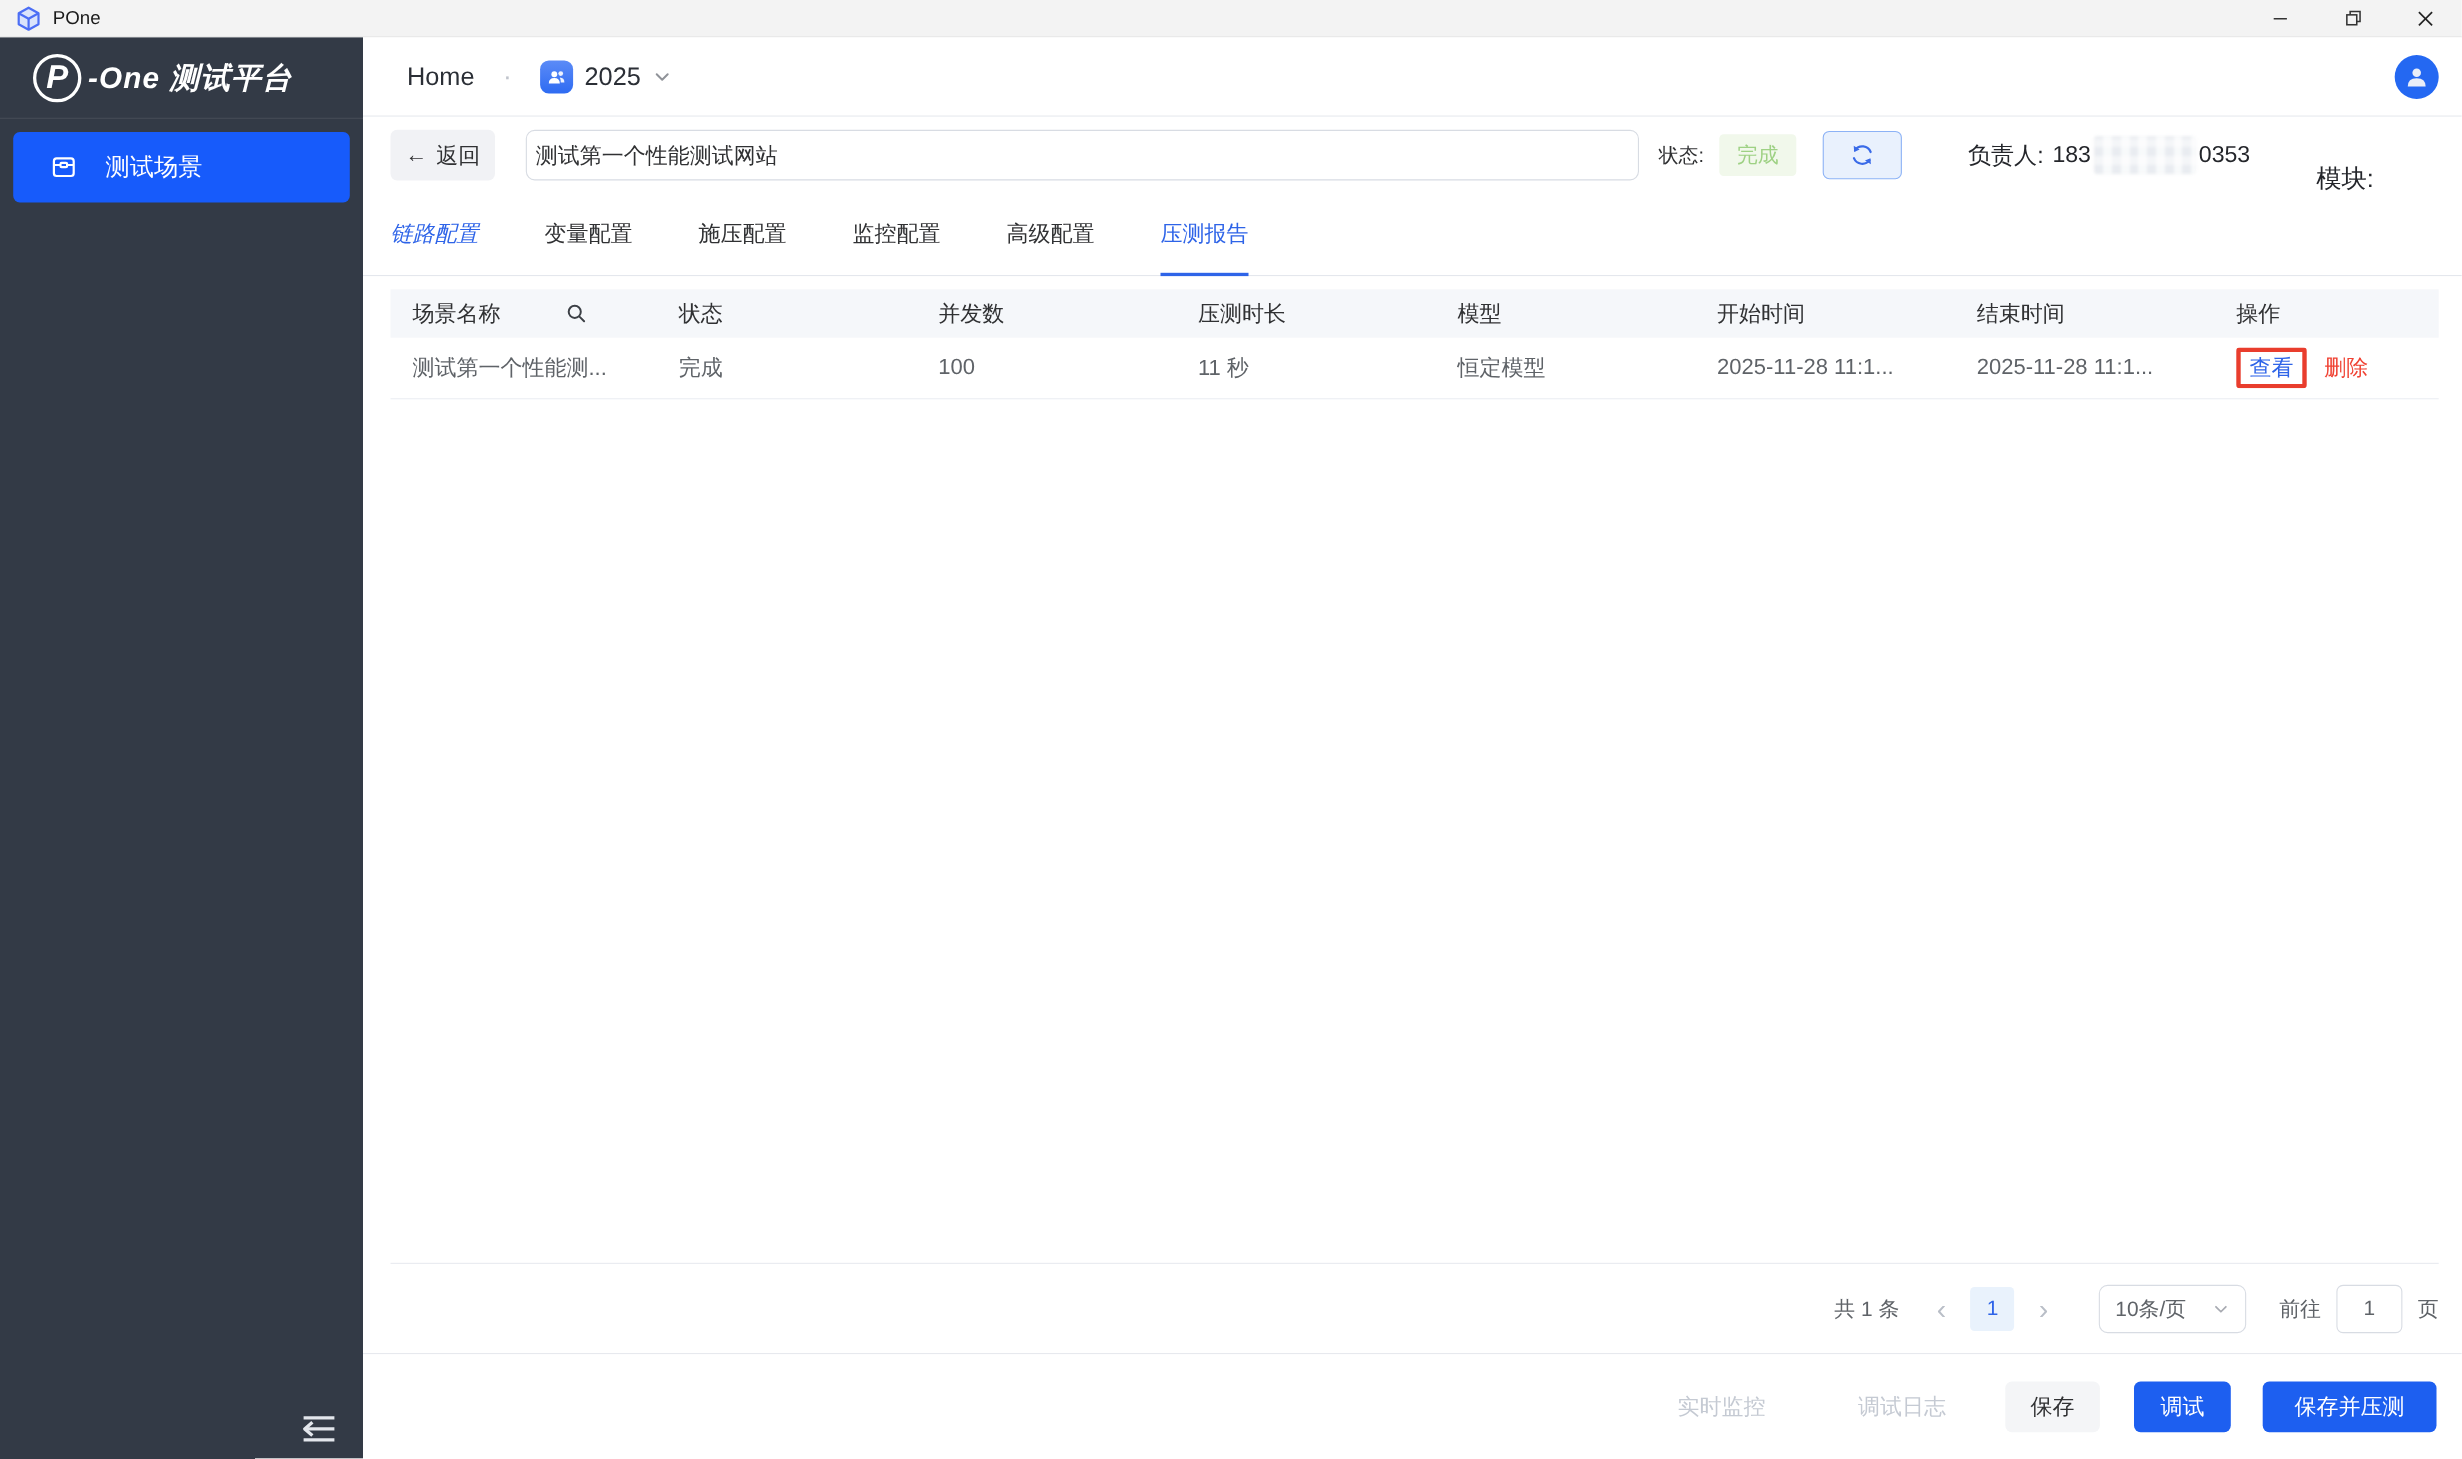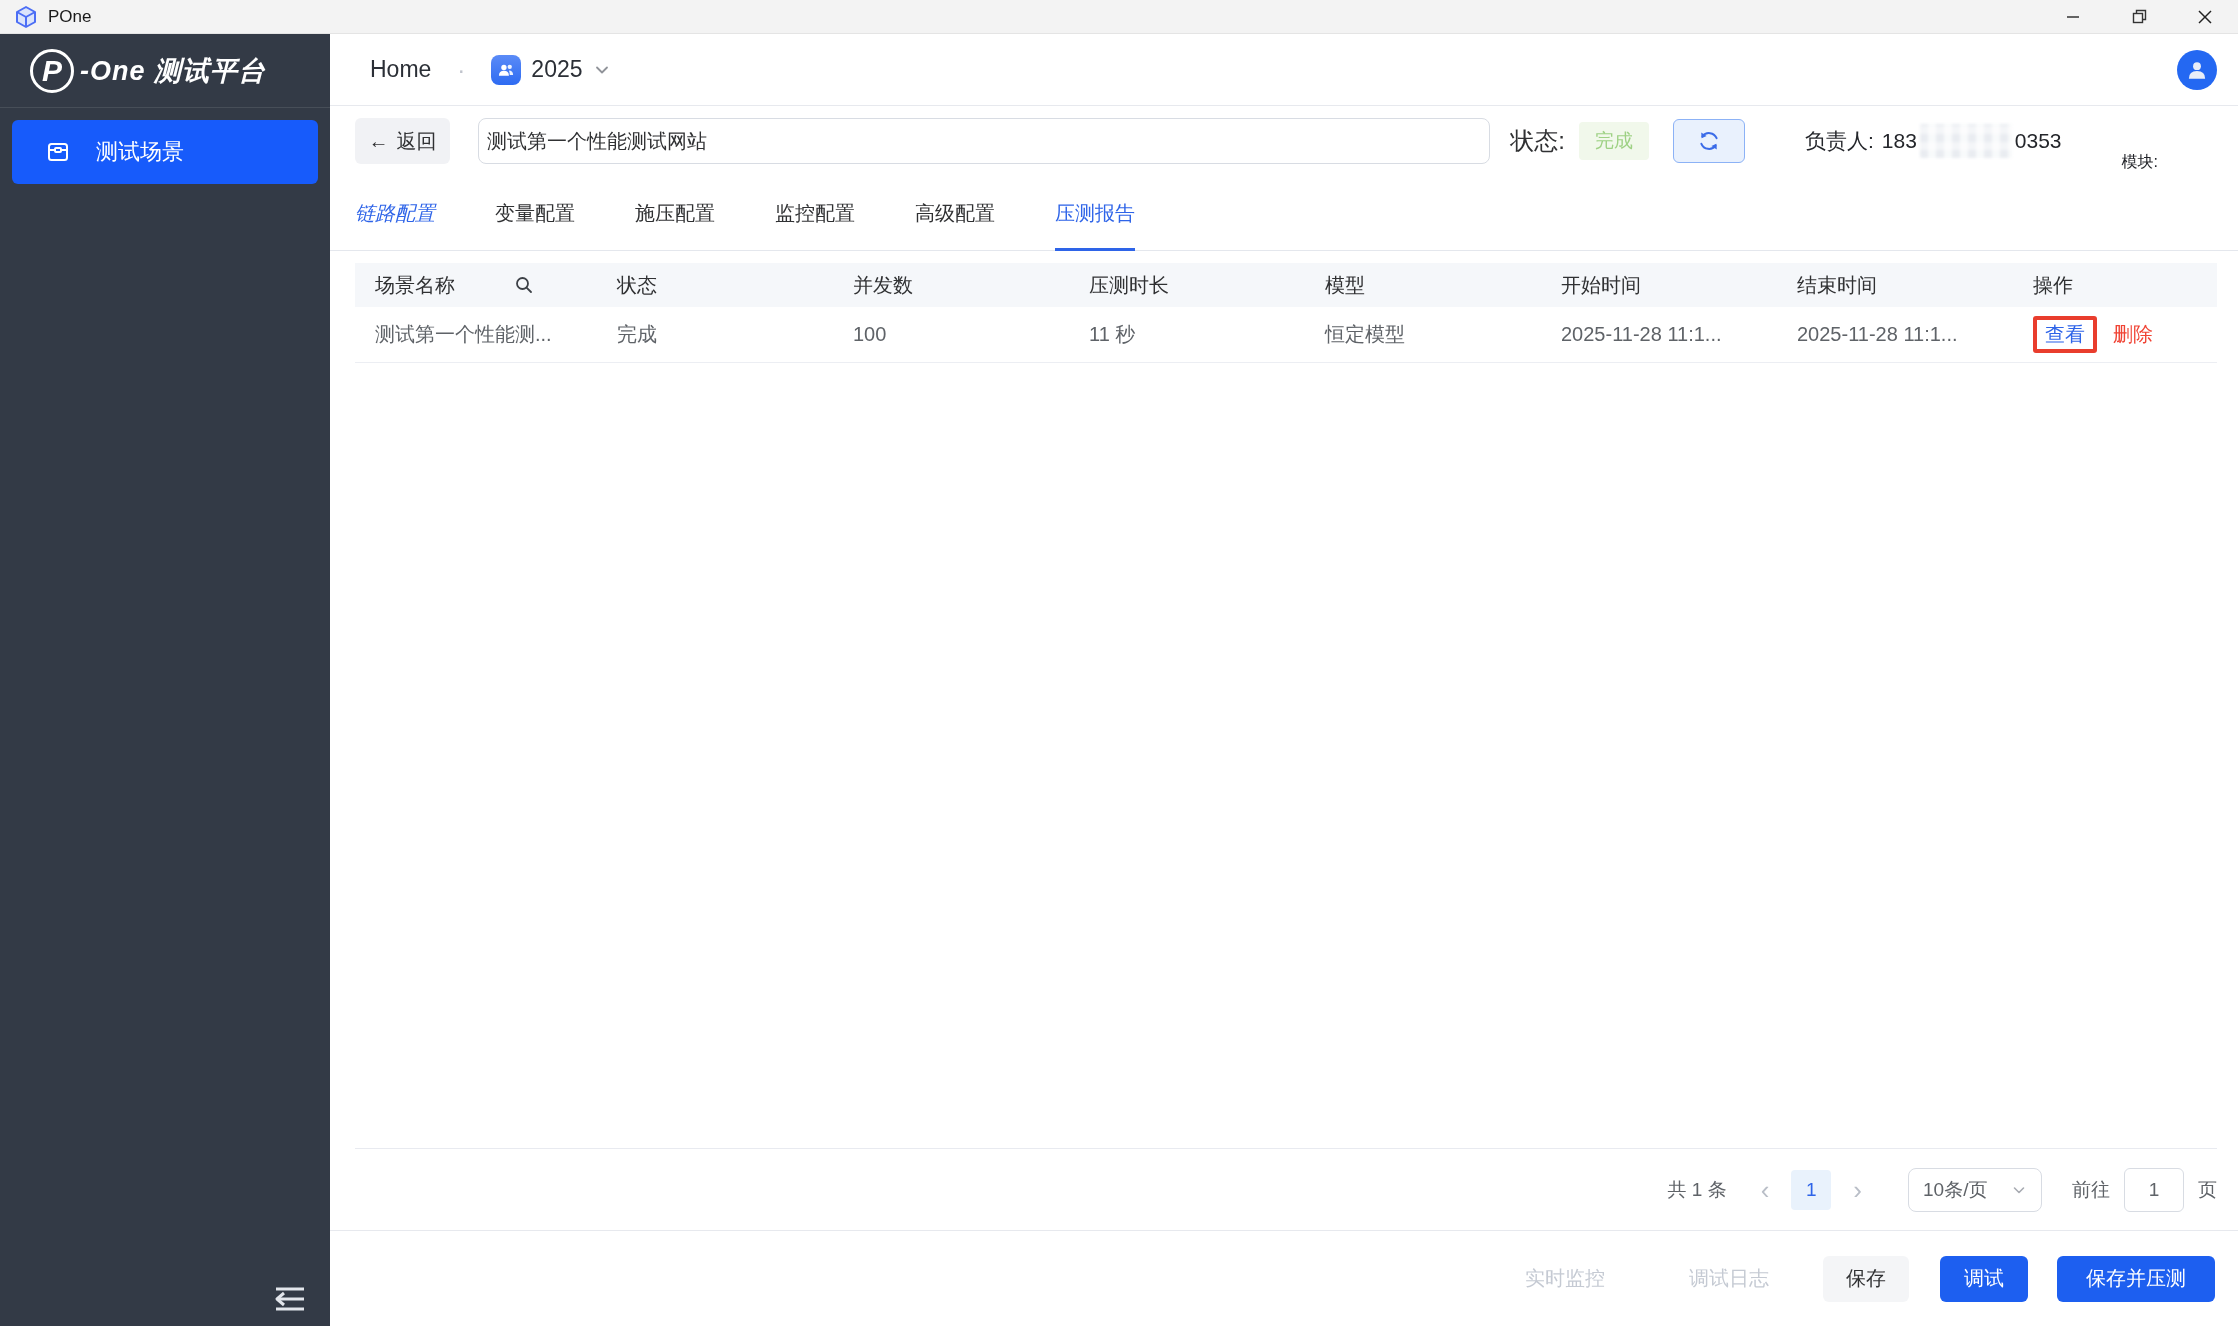--- a/index.html
+++ b/index.html
@@ -37,29 +37,29 @@
   .project-name { font-size:23px; margin:0 10px; color:#2b2f36; }
   .avatar { margin-left:auto; width:40px; height:40px; border-radius:50%; background:#2468f2; display:flex; align-items:center; justify-content:center; }
 
   .content { flex:1; display:flex; flex-direction:column; }
 
   
   .toolbar { margin:12px 20px 0 25px; height:46px; display:flex; align-items:center; }
   .back-btn { width:95px; height:46px; background:#f1f2f5; border:none; border-radius:6px; font-size:20px; color:#303133; display:flex; align-items:center; justify-content:center; gap:8px; font-family:inherit; }
   .scenario-input { margin-left:28px; width:1012px; height:46px; border:1px solid #d8dce3; border-radius:8px; padding:0 8px; font-size:20px; color:#303133; font-family:inherit; outline:none; }
   .tb-right { margin-left:auto; display:flex; align-items:center; margin-right:20px; }
-  .status-label { font-size:24px; }
+  .status-label { font-size:18px; }
   .status-badge { margin-left:14px; height:38px; padding:0 16px; background:#f1f8eb; color:#9ed184; font-size:19px; border-radius:4px; display:flex; align-items:center; }
   .refresh-btn { margin-left:24px; width:72px; height:44px; background:#e9f1fd; border:1.5px solid #8cb2f6; border-radius:6px; display:flex; align-items:center; justify-content:center; }
   .owner { margin-left:60px; display:flex; align-items:center; font-size:21px; color:#24262b; }
   .owner-label { margin-right:8px; }
   .mosaic { width:92px; height:34px; margin:0 3px; border-radius:2px;
     background: repeating-linear-gradient(0deg,#cdd1d7 0 8px,#e6e8ec 8px 16px), repeating-linear-gradient(90deg,#c6cad1 0 8px,#eef0f3 8px 16px);
     background-blend-mode:overlay; filter:blur(1.5px); }
-  .module-label { margin-left:60px; margin-right:40px; font-size:16px; color:#24262b;margin-top:43px; }
+  .module-label { margin-left:60px; margin-right:40px; font-size:23px; color:#24262b;margin-top:43px; }
 
   
   .tabs { margin-top:36px; padding:0 25px; display:flex; gap:60px; border-bottom:1px solid #e4e7ed; }
   .tab { font-size:20px; line-height:26px; padding-bottom:22px; color:#303133; cursor:pointer; }
   .tab.blue { color:#2e64e8;font-style:italic; }
   .tab.active { color:#2e64e8; border-bottom:3px solid #2e64e8; margin-bottom:-1px; }
 
   
   .table { margin:12px 21px 0 25px; }
   .thead { display:flex; align-items:center; height:44px; background:#f5f7fa; font-size:20px; color:#303133; font-weight:500;justify-content:space-between; }

